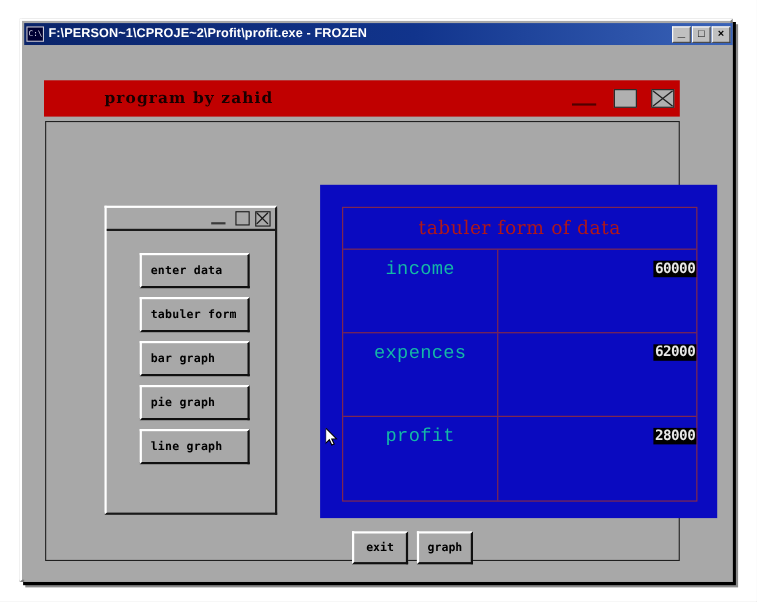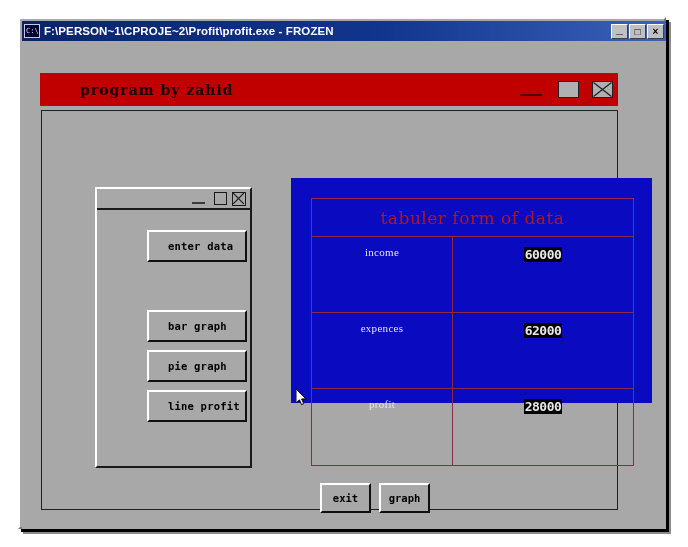--- a/index.html
+++ b/index.html
@@ -121,21 +121,21 @@
     display: flex;
     align-items: center;
     box-sizing: border-box;
   }
   #app-title {
     color: #1a0000;
     font-family: "DejaVu Serif", serif;
     font-weight: bold;
     font-size: 14px;
     letter-spacing: 1px;
-    margin-left: 40px;
+    margin-left: 55px;
     flex: 1 1 auto;
     white-space: nowrap;
   }
   #red-minimize {
     width: 22px;
     height: 2px;
     background: #500000;
     margin-right: 16px;
     margin-top: 10px;
     flex: 0 0 auto;
@@ -232,33 +232,32 @@
     border-left: 2px solid #ffffff;
     border-right: 2px solid #101010;
     border-bottom: 2px solid #101010;
     box-sizing: border-box;
     font-family: "DejaVu Sans Mono", monospace;
     font-size: 10.5px;
     font-weight: bold;
     color: #000000;
     display: flex;
     align-items: center;
-    padding-left: 19px;
+    padding-left: 8px;
     letter-spacing: 0.2px;
     white-space: nowrap;
-    margin-left: 20px;
   }
 
   
   #table-panel {
     position: absolute;
     left: 249px;
-    top: 67px;
+    top: 57px;
     width: 361px;
-    height: 225px;
+    height: 303px;
     background: #0a0ac0;
     box-sizing: border-box;
   }
   #data-table {
     position: absolute;
     left: 20px;
     top: 20px;
     width: 323px;
     height: 268px;
     border: 1px solid #8b2b44;
@@ -292,34 +291,34 @@
     position: absolute;
     left: 0; top: 0;
     width: 141px;
     height: 100%;
     border-right: 1px solid #8b2b44;
     box-sizing: border-box;
     display: flex;
     align-items: flex-start;
     justify-content: center;
     padding-top: 9px;
-    font-family: Liberation Serif, serif;
-    font-size: 11px;
-    color: #e5e5e5;
+    font-family: Liberation Mono, monospace;
+    font-size: 17px;
+    color: #14b8a6;
     letter-spacing: 0.3px;
     white-space: nowrap;
   }
   .tbl-cell-value {
     position: absolute;
     left: 141px; top: 0;
     right: 0;
     height: 100%;
     display: flex;
     align-items: flex-start;
-    justify-content: center;
+    justify-content: flex-end;
     padding-top: 10px;
     box-sizing: border-box;
   }
   .value-box {
     background: #000000;
     color: #e8e8e8;
     font-family: "DejaVu Sans Mono", monospace;
     font-size: 13px;
     font-weight: bold;
     letter-spacing: -0.5px;
@@ -404,23 +403,24 @@
           <div id="menu-max"></div>
           <div id="menu-close">
             <svg width="11" height="11" viewBox="0 0 11 11">
               <line x1="0" y1="0" x2="11" y2="11" stroke="#1a1a1a" stroke-width="1.2"></line>
               <line x1="11" y1="0" x2="0" y2="11" stroke="#1a1a1a" stroke-width="1.2"></line>
             </svg>
           </div>
         </div>
 
         <div class="menu-btn" style="top:41px">enter data</div>
+        <div class="menu-btn" style="top:81px">tabuler form</div>
         <div class="menu-btn" style="top:161px">pie graph</div>
         <div class="menu-btn" style="top:121px">bar graph</div>
-        <div class="menu-btn" style="top:201px">line profit</div>
+        <div class="menu-btn" style="top:201px">line graph</div>
       </div>
 
       <div id="table-panel">
         <div id="data-table">
 
           <div class="tbl-header">tabuler form of data</div>
 
           <div class="tbl-row with-line" style="top:38px">
             <div class="tbl-cell-label">income</div>
             <div class="tbl-cell-value">

